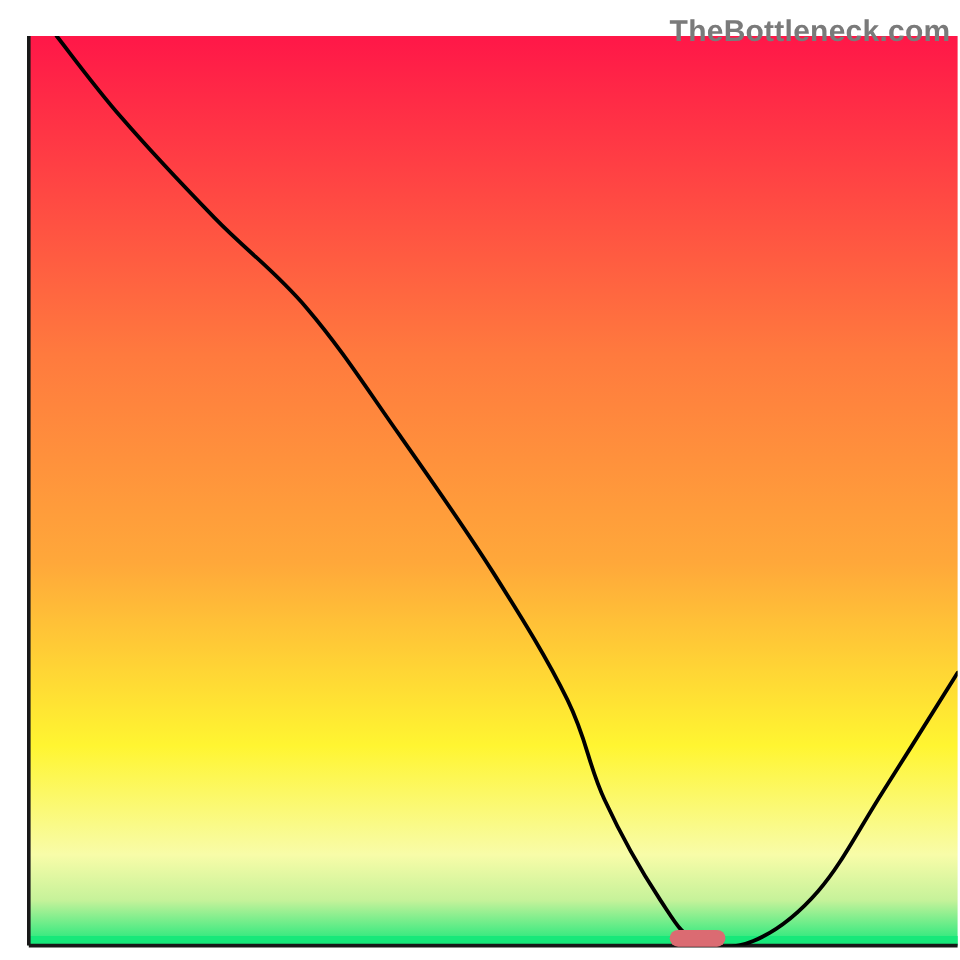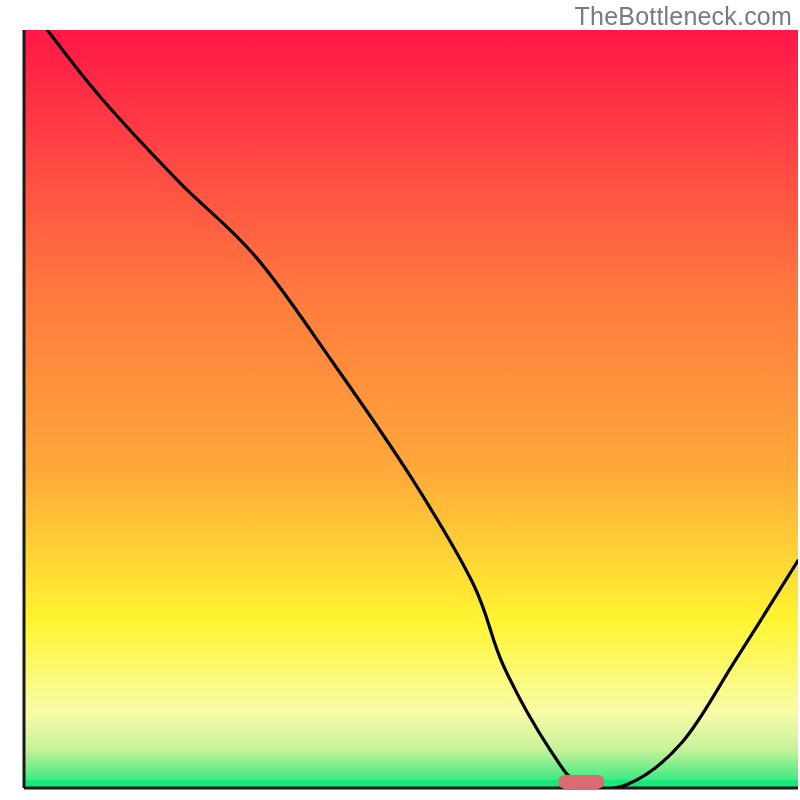--- a/index.html
+++ b/index.html
@@ -11,25 +11,25 @@
     font-family: Arial, Helvetica, sans-serif;
     overflow: hidden;
   }
   .stage {
     position: relative;
     width: 800px;
     height: 800px;
   }
   .watermark {
     position: absolute;
-    top: 2px;
+    top: 12px;
     right: 8px;
     color: #7a7a7a;
     font-size: 25px;
-    font-weight: 400;
+    font-weight: 700;
     letter-spacing: 0.2px;
     user-select: none;
   }
   svg {
     display: block;
   }
 </style>
 </head>
 <body>
 

